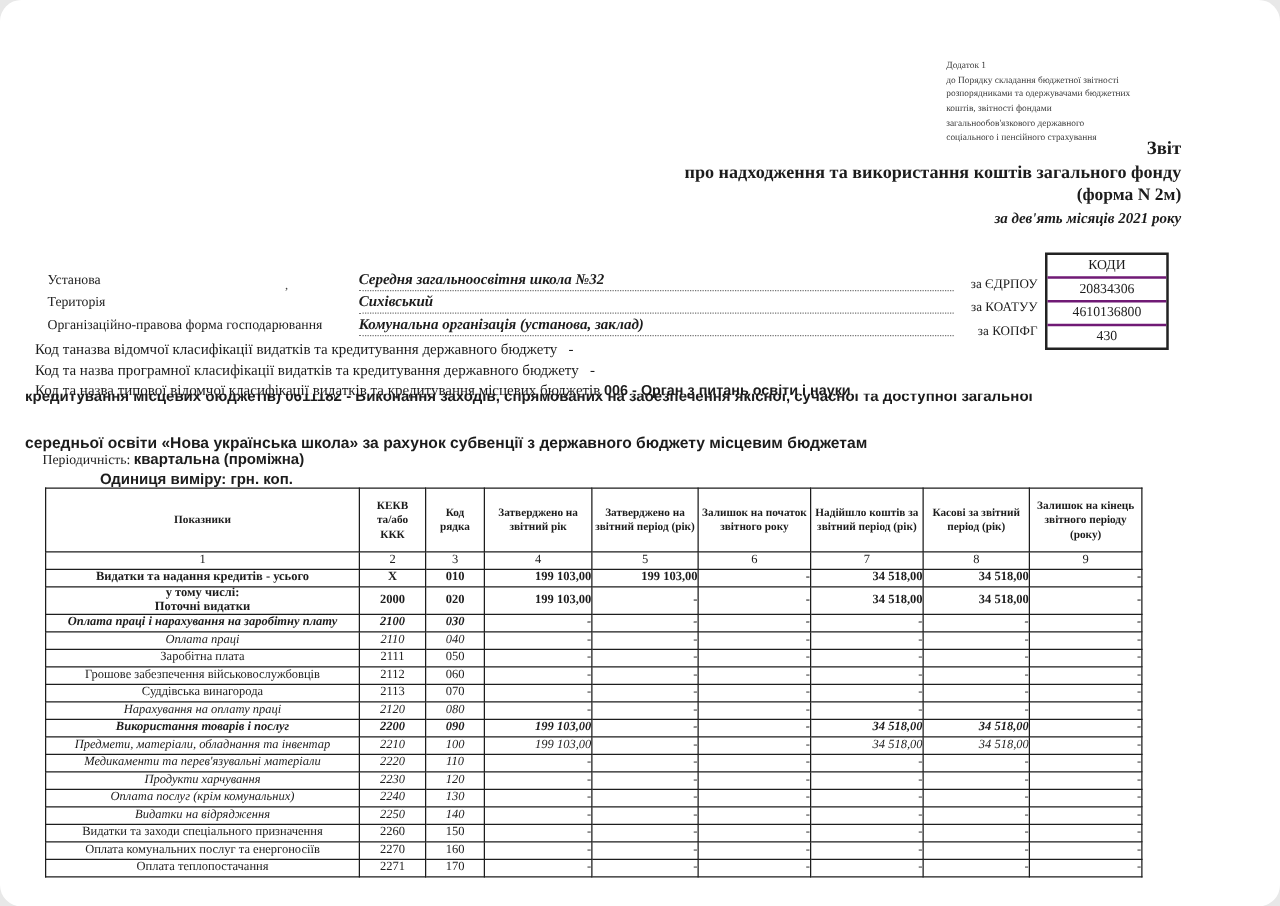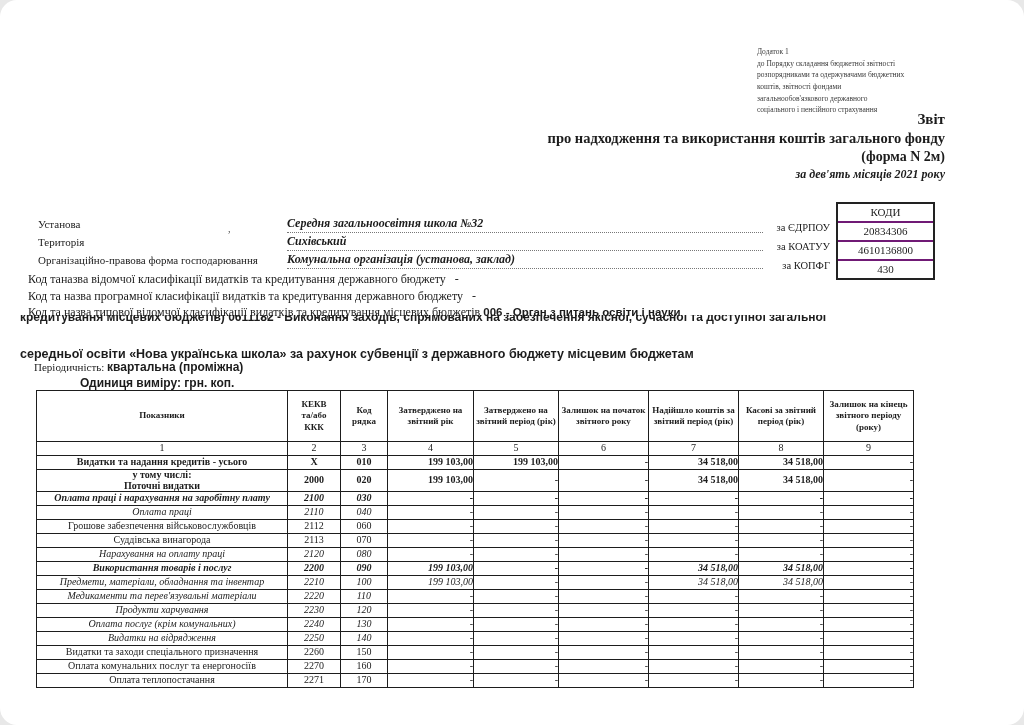--- a/index.html
+++ b/index.html
@@ -198,20 +198,31 @@
           <td class="c-kekv">2110</td>
           <td class="c-code">040</td>
           <td class="c-num">-</td>
           <td class="c-num">-</td>
           <td class="c-num">-</td>
           <td class="c-num">-</td>
           <td class="c-num">-</td>
           <td class="c-num">-</td>
         </tr>
         <tr class="normal">
+          <td class="c-name">Заробітна плата</td>
+          <td class="c-kekv">2111</td>
+          <td class="c-code">050</td>
+          <td class="c-num">-</td>
+          <td class="c-num">-</td>
+          <td class="c-num">-</td>
+          <td class="c-num">-</td>
+          <td class="c-num">-</td>
+          <td class="c-num">-</td>
+        </tr>
+        <tr class="normal">
           <td class="c-name">Грошове  забезпечення військовослужбовців</td>
           <td class="c-kekv">2112</td>
           <td class="c-code">060</td>
           <td class="c-num">-</td>
           <td class="c-num">-</td>
           <td class="c-num">-</td>
           <td class="c-num">-</td>
           <td class="c-num">-</td>
           <td class="c-num">-</td>
         </tr>

